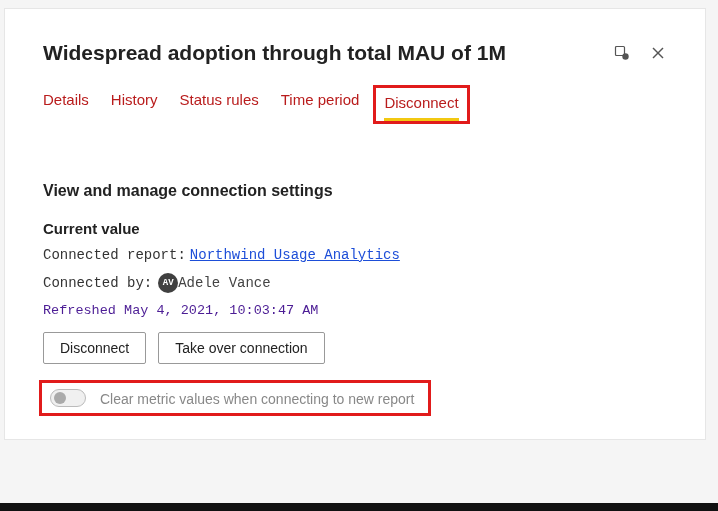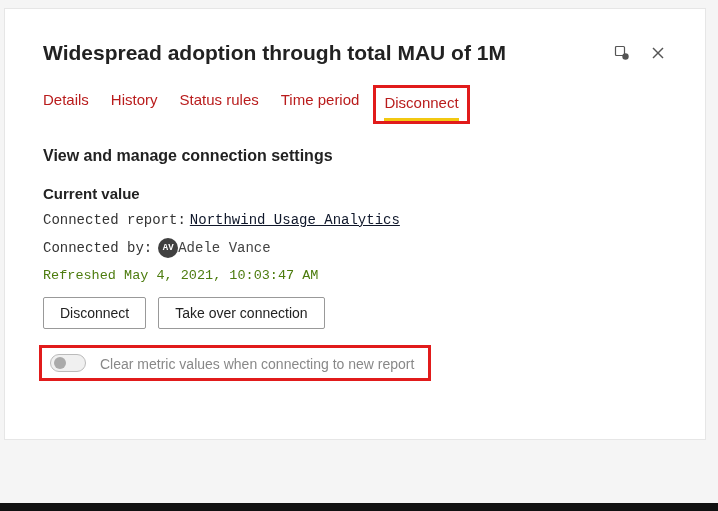--- a/index.html
+++ b/index.html
@@ -78,46 +78,47 @@
     position: relative;
   }
   .section {
     padding: 22px 22px 0 22px;
   }
   .section-title {
     font-size: 16px;
     font-weight: 600;
     color: #222;
     margin-bottom: 20px;
+    margin-top: 35px;
   }
   .sub-title {
     font-size: 15px;
     font-weight: 600;
     color: #222;
     margin-bottom: 10px;
   }
   .row {
     font-size: 14px;
     color: #444;
     margin-bottom: 10px;
     display: flex;
     align-items: center;
     font-family: Liberation Mono, monospace;
   }
   .row .label {
     color: #333;
   }
   .link {
     text-decoration: underline;
-    color: #0f172a;
+    color: #1d4ed8;
     cursor: pointer;
     margin-left: 4px;
   }
   .muted {
-    color: #4d7c0f;
+    color: #4c1d95;
     font-size: 13.5px;
   }
   .avatar {
     width: 20px;
     height: 20px;
     border-radius: 50%;
     background: #404040;
     color: #fff;
     font-size: 9px;
     font-weight: 600;

